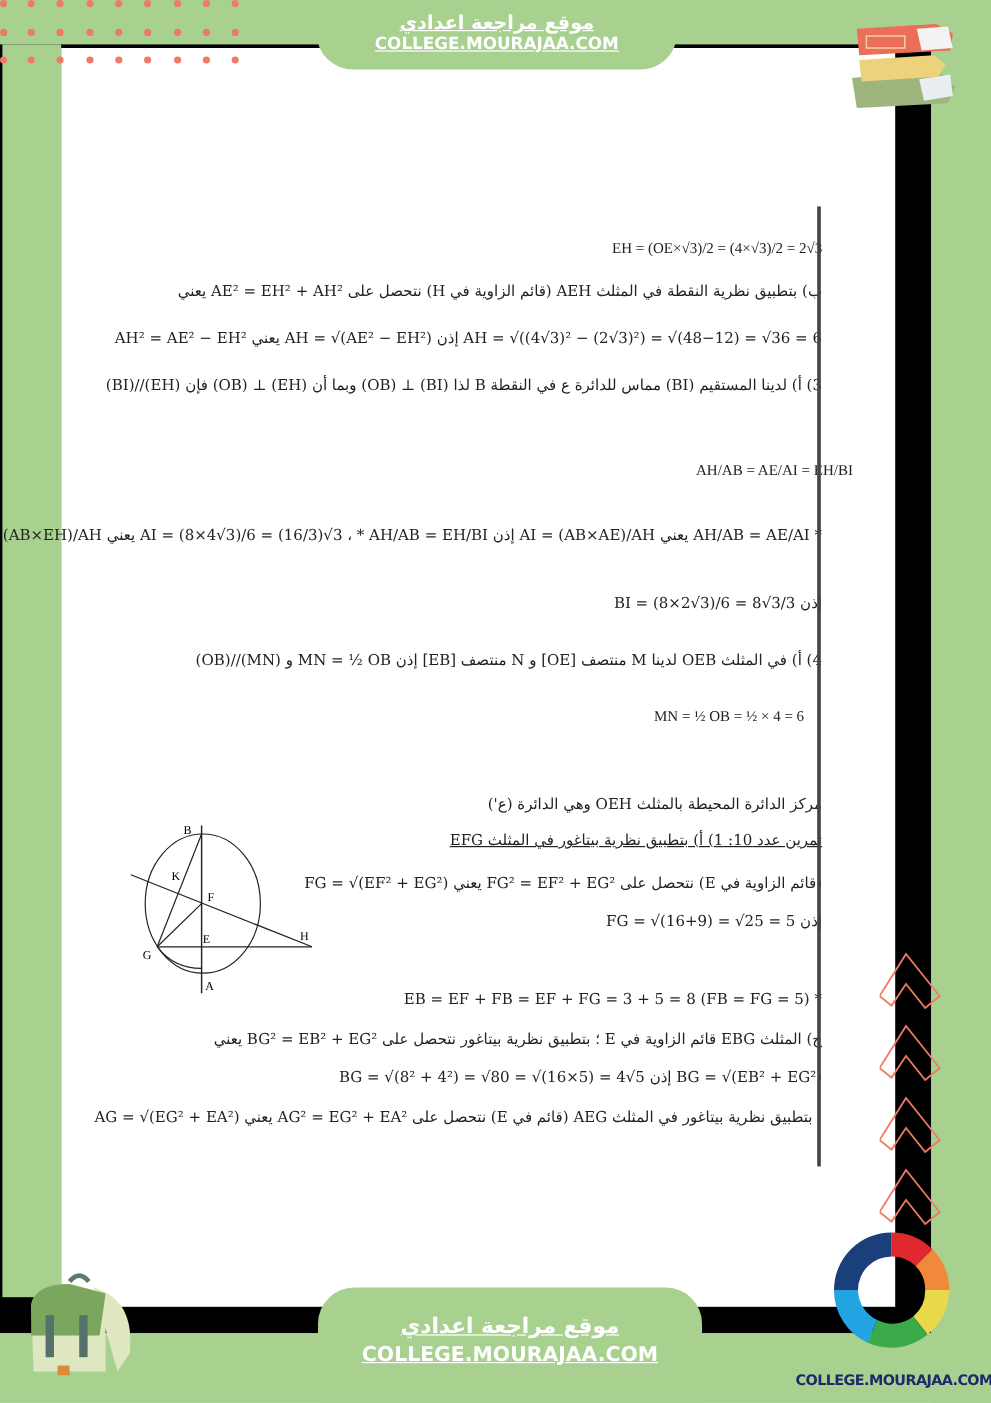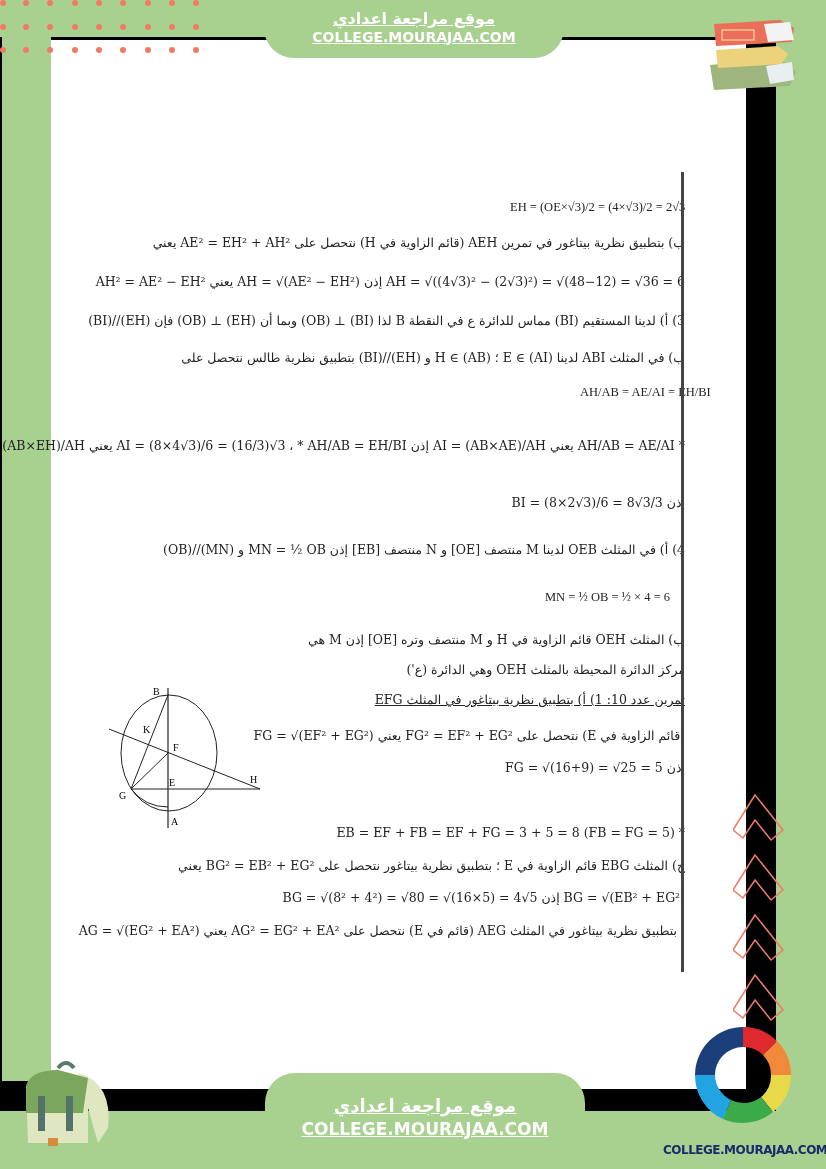--- a/index.html
+++ b/index.html
@@ -81,30 +81,28 @@
   <path d="M10 55 L80 48 L96 62 L90 76 L14 80 Z" fill="#9eb57d"></path>
   <path d="M66 56 L92 52 L94 70 L70 74 Z" fill="#e9eef0"></path>
   <path d="M16 40 L78 36 L88 44 L82 54 L18 58 Z" fill="#ecd27a"></path>
   <path d="M14 14 L80 10 L94 18 L92 32 L16 36 Z" fill="#ea6e5a"></path>
   <path d="M64 14 L90 12 L94 30 L68 32 Z" fill="#f3f3f3"></path>
   <rect x="22" y="20" width="32" height="10" fill="none" stroke="#f6d6a0" stroke-width="1.2"></rect>
 </svg>
 
 <div class="doc">
   <div class="line math" style="left:410px;top:30px;direction:ltr">EH = (OE×√3)/2 = (4×√3)/2 = 2√3</div>
-  <div class="line" style="right:0;top:65px">ب) بتطبيق نظرية بيتاغور في تمرين AEH (قائم الزاوية في H) نتحصل على AE² = EH² + AH² يعني</div>
+  <div class="line" style="right:0;top:65px">ب) بتطبيق نظرية النقطة في المثلث AEH (قائم الزاوية في H) نتحصل على AE² = EH² + AH² يعني</div>
   <div class="line" style="right:0;top:104px">AH = √((4√3)² − (2√3)²) = √(48−12) = √36 = 6 إذن AH = √(AE² − EH²) يعني AH² = AE² − EH²</div>
   <div class="line" style="right:0;top:143px">3) أ) لدينا المستقيم (BI) مماس للدائرة ع في النقطة B لذا (BI) ⊥ (OB) وبما أن (EH) ⊥ (OB) فإن (EH)//(BI)</div>
-  <div class="line" style="right:0;top:180px">ب) في المثلث ABI لدينا E ∈ (AI) ؛ H ∈ (AB) و (EH)//(BI) بتطبيق نظرية طالس نتحصل على</div>
   <div class="line math" style="left:480px;top:215px;direction:ltr">AH/AB = AE/AI = EH/BI</div>
   <div class="line" style="right:0;top:268px">* AH/AB = AE/AI يعني AI = (AB×AE)/AH إذن AI = (8×4√3)/6 = (16/3)√3 ، * AH/AB = EH/BI يعني BI = (AB×EH)/AH</div>
   <div class="line" style="right:0;top:325px">إذن BI = (8×2√3)/6 = 8√3/3</div>
   <div class="line" style="right:0;top:372px">4) أ) في المثلث OEB لدينا M منتصف [OE] و N منتصف [EB] إذن MN = ½ OB و (MN)//(OB)</div>
   <div class="line math" style="left:445px;top:420px;direction:ltr">MN = ½ OB = ½ × 4 = 6</div>
-  <div class="line" style="right:0;top:462px">ب) المثلث OEH قائم الزاوية في H و M منتصف وتره [OE] إذن M هي</div>
   <div class="line" style="right:0;top:492px">مركز الدائرة المحيطة بالمثلث OEH وهي الدائرة (ع')</div>
   <div class="line ul" style="right:0;top:522px">تمرين عدد 10: 1) أ) بتطبيق نظرية بيتاغور في المثلث EFG</div>
   <div class="line" style="right:0;top:558px">(قائم الزاوية في E) نتحصل على FG² = EF² + EG² يعني FG = √(EF² + EG²)</div>
   <div class="line" style="right:0;top:590px">إذن FG = √(16+9) = √25 = 5</div>
   <div class="line" style="right:0;top:655px">* EB = EF + FB = EF + FG = 3 + 5 = 8 (FB = FG = 5)</div>
   <div class="line" style="right:0;top:688px">ج) المثلث EBG قائم الزاوية في E ؛ بتطبيق نظرية بيتاغور نتحصل على BG² = EB² + EG² يعني</div>
   <div class="line" style="right:0;top:720px">BG = √(EB² + EG²) إذن BG = √(8² + 4²) = √80 = √(16×5) = 4√5</div>
   <div class="line" style="right:0;top:753px">. بتطبيق نظرية بيتاغور في المثلث AEG (قائم في E) نتحصل على AG² = EG² + EA² يعني AG = √(EG² + EA²)</div>
 </div>
 

